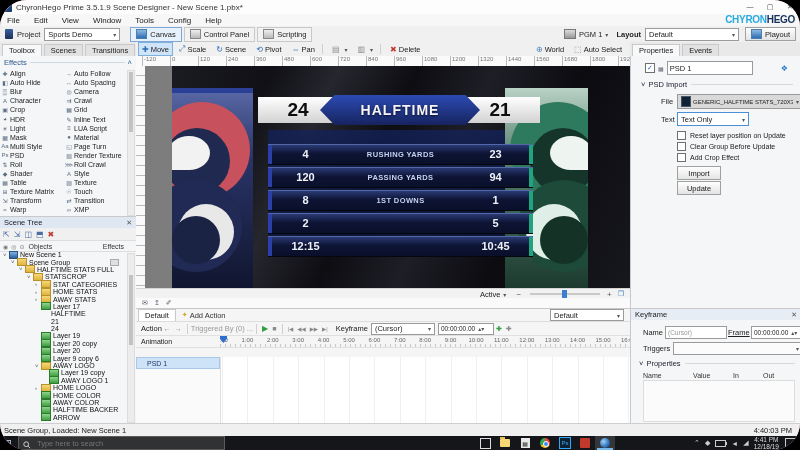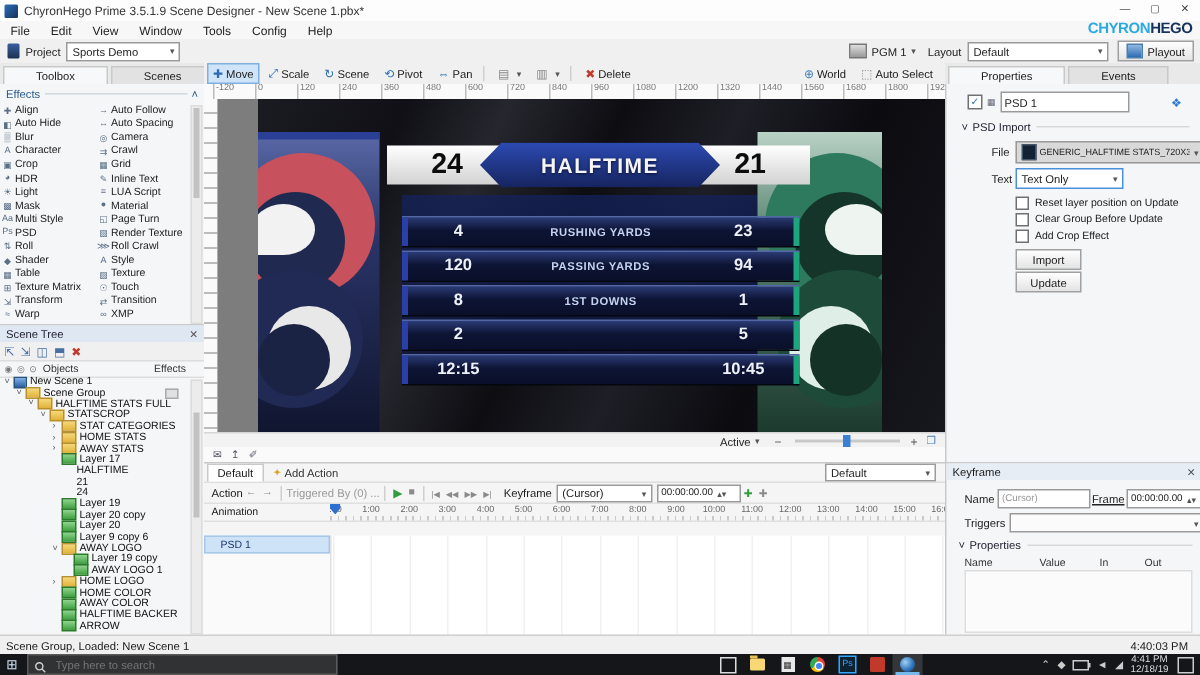--- a/index.html
+++ b/index.html
@@ -1,17 +1,17 @@
 <!DOCTYPE html>
 <html><head>
 <meta charset="utf-8">
 <style>
   html,body{margin:0;padding:0;}
   body{font-family:"Liberation Sans",sans-serif;background:#000;}
-  .app{position:relative;width:800px;height:450px;background:#f9a8d4;overflow:hidden;font-size:8px;color:#1a1a1a;}
+  .app{position:relative;width:800px;height:450px;background:#f9a8d4;overflow:hidden;font-size:8px;color:#1a1a1a;border-radius:27px;}
   .abs{position:absolute;}
   .flex{display:flex;align-items:center;}
   
   .titlebar{left:0;top:0;width:800px;height:14px;background:#fdfdfd;border-bottom:1px solid #e3e3e3;display:flex;align-items:center;}
   .app-ic{width:9px;height:9px;margin:0 4px 0 3px;background:linear-gradient(135deg,#2f6fb8,#16325c);border-radius:1px;}
   .title-text{font-size:8px;color:#333;}
   .winbtns{margin-left:auto;display:flex;height:14px;}
   .winbtn{width:20px;text-align:center;line-height:14px;font-size:7px;color:#444;}
   .menubar{left:0;top:14px;width:800px;height:12px;background:#f7f7f7;display:flex;align-items:center;}
   .menu-item{padding:0 7px;font-size:8px;color:#222;}
@@ -28,21 +28,21 @@
   .mtab.plain .mtab-ic{background:linear-gradient(#eee,#bbb);border-color:#888;}
   .pgm-ic{width:10px;height:8px;background:linear-gradient(#ddd,#999);border:1px solid #777;margin-right:3px;}
   .btn{border:1px solid #a0a0a0;background:linear-gradient(#fefefe,#e4e4e4);font-size:7.5px;display:flex;align-items:center;justify-content:center;}
   
   .toolbar{left:136px;top:42px;width:494px;height:14px;background:#f0f0f0;border-bottom:1px solid #d5d5d5;display:flex;align-items:center;}
   .tbtn{display:flex;align-items:center;height:12px;padding:0 3px;margin-left:2px;font-size:7.5px;border:1px solid transparent;}
   .tbtn.active{background:#cfe4f8;border-color:#7fb0dd;}
   .tbic{font-size:8px;margin-right:2px;color:#2b6cb5;}
   .sep{width:1px;height:10px;background:#cfcfcf;margin:0 3px;}
   .left-tabs{left:0;top:42px;width:136px;height:14px;background:#e9e9e9;display:flex;align-items:flex-end;border-bottom:1px solid #cfcfcf;}
-  .ltab{padding:1px 21px;font-size:7.5px;border:1px solid #c9c9c9;border-bottom:none;background:#e2e2e2;margin-left:2px;}
+  .ltab{padding:1px 6px;font-size:7.5px;border:1px solid #c9c9c9;border-bottom:none;background:#e2e2e2;margin-left:2px;}
   .ltab.active{background:#f7f8f9;}
   .right-tabs{left:630px;top:42px;width:170px;height:14px;background:#e9e9e9;display:flex;align-items:flex-end;border-bottom:1px solid #cfcfcf;}
   
   .fxpanel{left:0;top:56px;width:136px;height:160px;background:#f5f6f7;border-right:1px solid #c9c9c9;}
   .fxhead{display:flex;align-items:center;height:12px;padding:0 4px;color:#2c5a8c;font-size:7.5px;}
   .fxhead .line{flex:1;height:1px;background:#d0d8e0;margin:0 3px;}
   .fxgrid{position:absolute;left:0;top:13px;width:128px;}
   .fx-row{display:flex;height:9.1px;}
   .fx-cell{width:64px;display:flex;align-items:center;overflow:hidden;}
   .fx-ic{width:10px;text-align:center;font-size:6px;color:#5a6e85;flex:none;}
@@ -183,25 +183,39 @@
     <div class="brand"><span class="b1">CHYRON</span><span class="b2">HEGO</span></div>
   </div>
 
   <div class="abs projectrow">
     <div class="proj-ic"></div>
     <span class="lbl">Project</span>
     <div class="combo" style="width:68px;margin-left:4px;">
       <span>Sports Demo</span>
         <span class="arrow">▾</span>
     </div>
+    <div id="main-tabs" class="flex" style="margin-left:8px;">
+        <div class="mtab active">
+          <span class="mtab-ic"></span>
+          <span>Canvas</span>
+        </div>
+        <div class="mtab plain">
+          <span class="mtab-ic"></span>
+          <span>Control Panel</span>
+        </div>
+        <div class="mtab plain">
+          <span class="mtab-ic"></span>
+          <span>Scripting</span>
+        </div>
+      </div>
     <div class="flex" style="margin-left:auto;margin-right:4px;">
       <div class="pgm-ic"></div>
       <span class="lbl">PGM 1</span>
       <span class="arrow">▾</span>
-      <span class="lbl" style="margin-left:8px;">Layout</span>
+      <span class="lbl" style="margin-left:8px;font-weight:bold;">Layout</span>
       <div class="combo" style="width:86px;margin-left:4px;">
         <span>Default</span>
           <span class="arrow">▾</span>
       </div>
       <div class="btn" style="height:12px;padding:0 5px;margin-left:6px;">
         <div class="mtab-ic" style="margin-right:3px;"></div>
         <span>Playout</span>
       </div>
     </div>
   </div>

